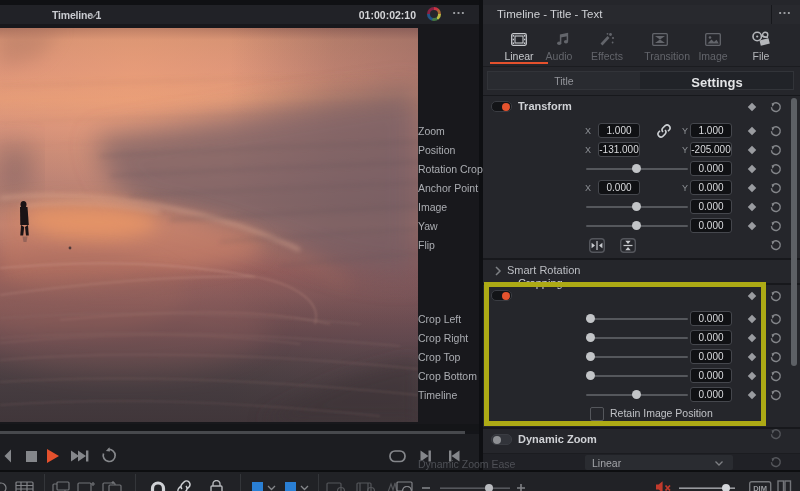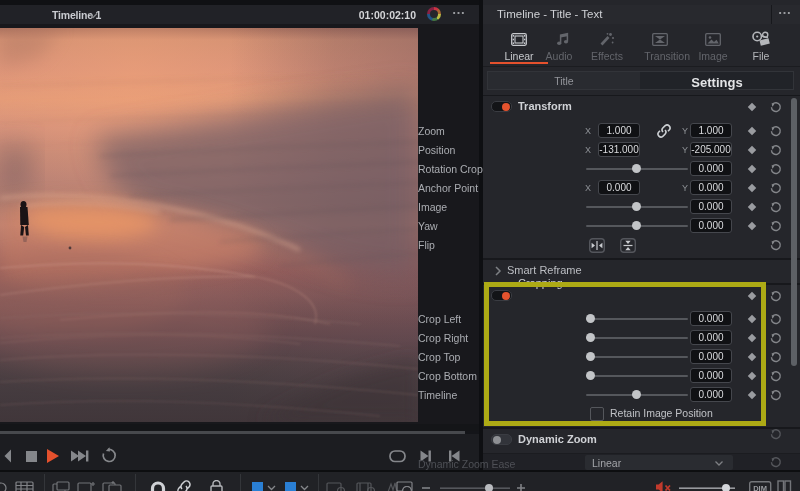--- a/index.html
+++ b/index.html
@@ -316,21 +316,21 @@
 <svg class="abs" style="left:770px;top:239px" width="12" height="12">
     <g transform="rotate(-50 5.8 6.2)">
       <path d="M3.0 2.9 A4.4 4.4 0 1 0 6.0 1.8" fill="none" stroke="#84868a" stroke-width="1.4"></path>
       <path d="M6.6 0.2 L6.9 3.4 L3.7 3.1 Z" fill="#84868a"></path>
     </g>
   </svg>
 <div class="abs" style="left:483px;top:258px;width:317px;height:2px;background:#17181c"></div>
 <svg class="abs" style="left:494px;top:265px" width="8" height="12">
     <path d="M2 2 L6 6 L2 10" stroke="#7e8084" stroke-width="1.5" fill="none"></path>
   </svg>
-<div class="abs" style="left:507px;top:264px;font-size:11px;color:#bcbec3">Smart Reframe</div>
+<div class="abs" style="left:507px;top:264px;font-size:11px;color:#bcbec3">Smart Rotation</div>
 <div class="abs" style="left:483px;top:283px;width:317px;height:2px;background:#17181c"></div>
 <div class="abs" style="left:491px;top:290px;width:19px;height:9px;border-radius:5px;background:#131417;border:1px solid #3a3c42">
     <div class="abs" style="top:0.5px;width:8px;height:8px;border-radius:50%;left:10px;background:#e5532e"></div>
   </div>
 <div class="abs" style="left:518px;top:277px;font-size:11px;font-weight:normal;color:#d0d2d6">Cropping</div>
 <div class="diam" style="left:749px;top:293px;background:#9a9ca0"></div>
 <svg class="abs" style="left:770px;top:290px" width="12" height="12">
     <g transform="rotate(-50 5.8 6.2)">
       <path d="M3.0 2.9 A4.4 4.4 0 1 0 6.0 1.8" fill="none" stroke="#84868a" stroke-width="1.4"></path>
       <path d="M6.6 0.2 L6.9 3.4 L3.7 3.1 Z" fill="#84868a"></path>

